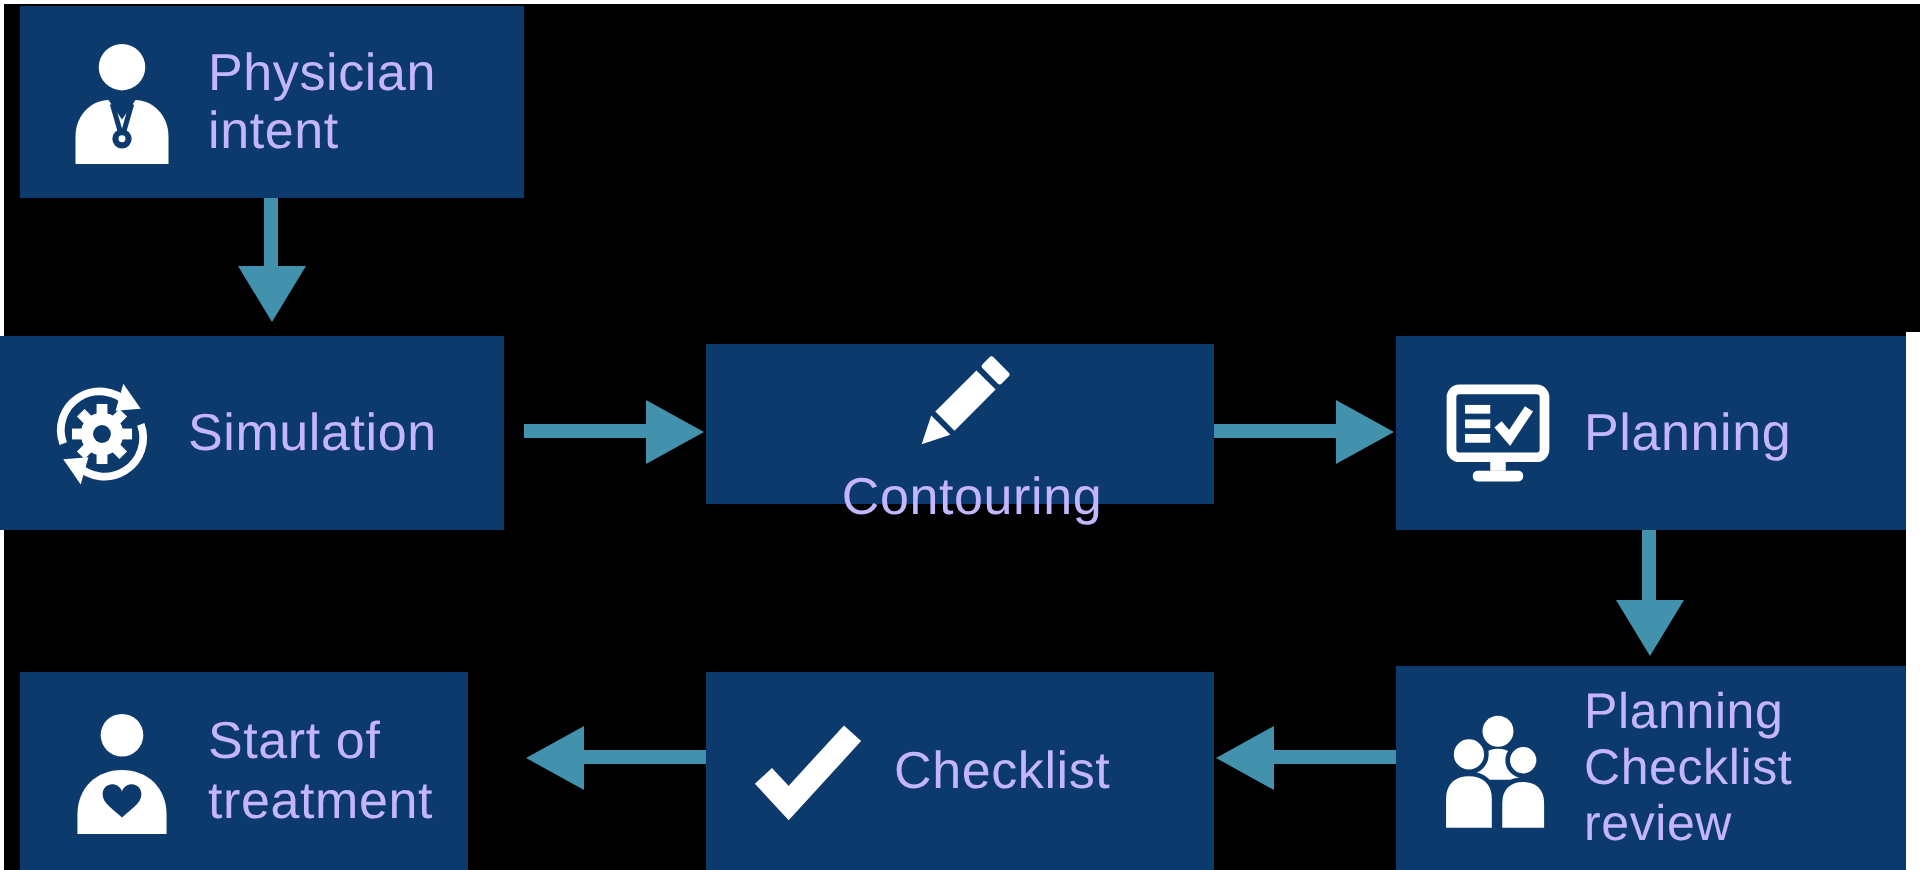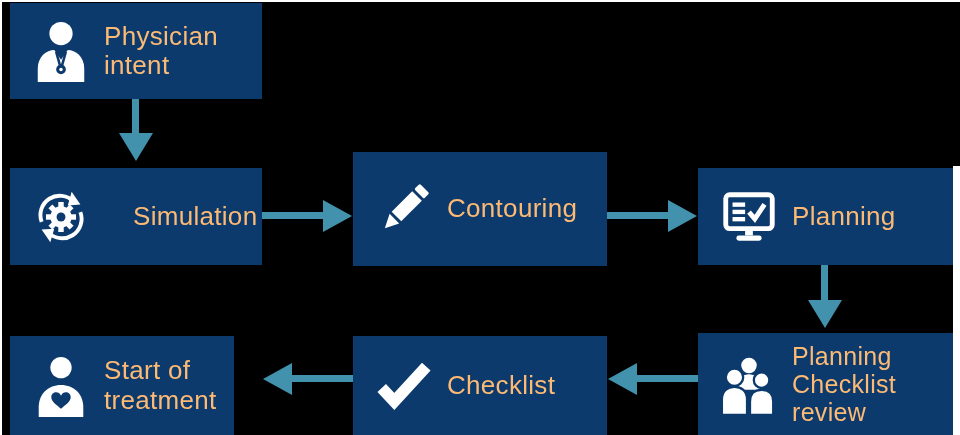--- a/index.html
+++ b/index.html
@@ -13,25 +13,25 @@
   .edge-right{left:953px;top:166px;width:7px;height:269px;}
 
   .box{
     position:absolute;background:#0c3a6d;color:#ffffff;
     display:flex;align-items:center;padding:0 8px 0 20px;box-sizing:border-box;
   }
   .box .icon{width:62px;height:62px;flex:0 0 62px;display:flex;align-items:center;justify-content:center;margin-right:12px;}
   .box .icon svg{width:62px;height:62px;display:block;}
   .label{
     white-space:pre-line;font-size:26px;line-height:1.12;letter-spacing:.3px;
-    font-weight:400;color:#fdba74;
+    font-weight:400;color:#c4b5fd;
   }
   .b1{left:10px;top:3px;width:252px;height:96px;}
-  .b2{left:10px;top:168px;width:252px;height:97px;gap:29px;}
-  .b3{left:353px;top:152px;width:254px;height:114px;}
+  .b2{left:0;top:168px;width:252px;height:97px;}
+  .b3{left:353px;top:172px;width:254px;height:80px;flex-direction:column;}
   .b4{left:698px;top:168px;width:255px;height:97px;}
   .b5{left:698px;top:333px;width:255px;height:102px;}
   .b6{left:353px;top:336px;width:254px;height:99px;}
   .b7{left:10px;top:336px;width:224px;height:99px;}
   .b5 .label{font-size:25px;}
   .shaft{position:absolute;background:#4292ad;}
   .head{position:absolute;width:0;height:0;}
   
   .a1-shaft{left:132px;top:99px;width:7px;height:36px;}
   .a1-head{left:119px;top:133px;border-left:17px solid transparent;border-right:17px solid transparent;border-top:28px solid #4292ad;}

